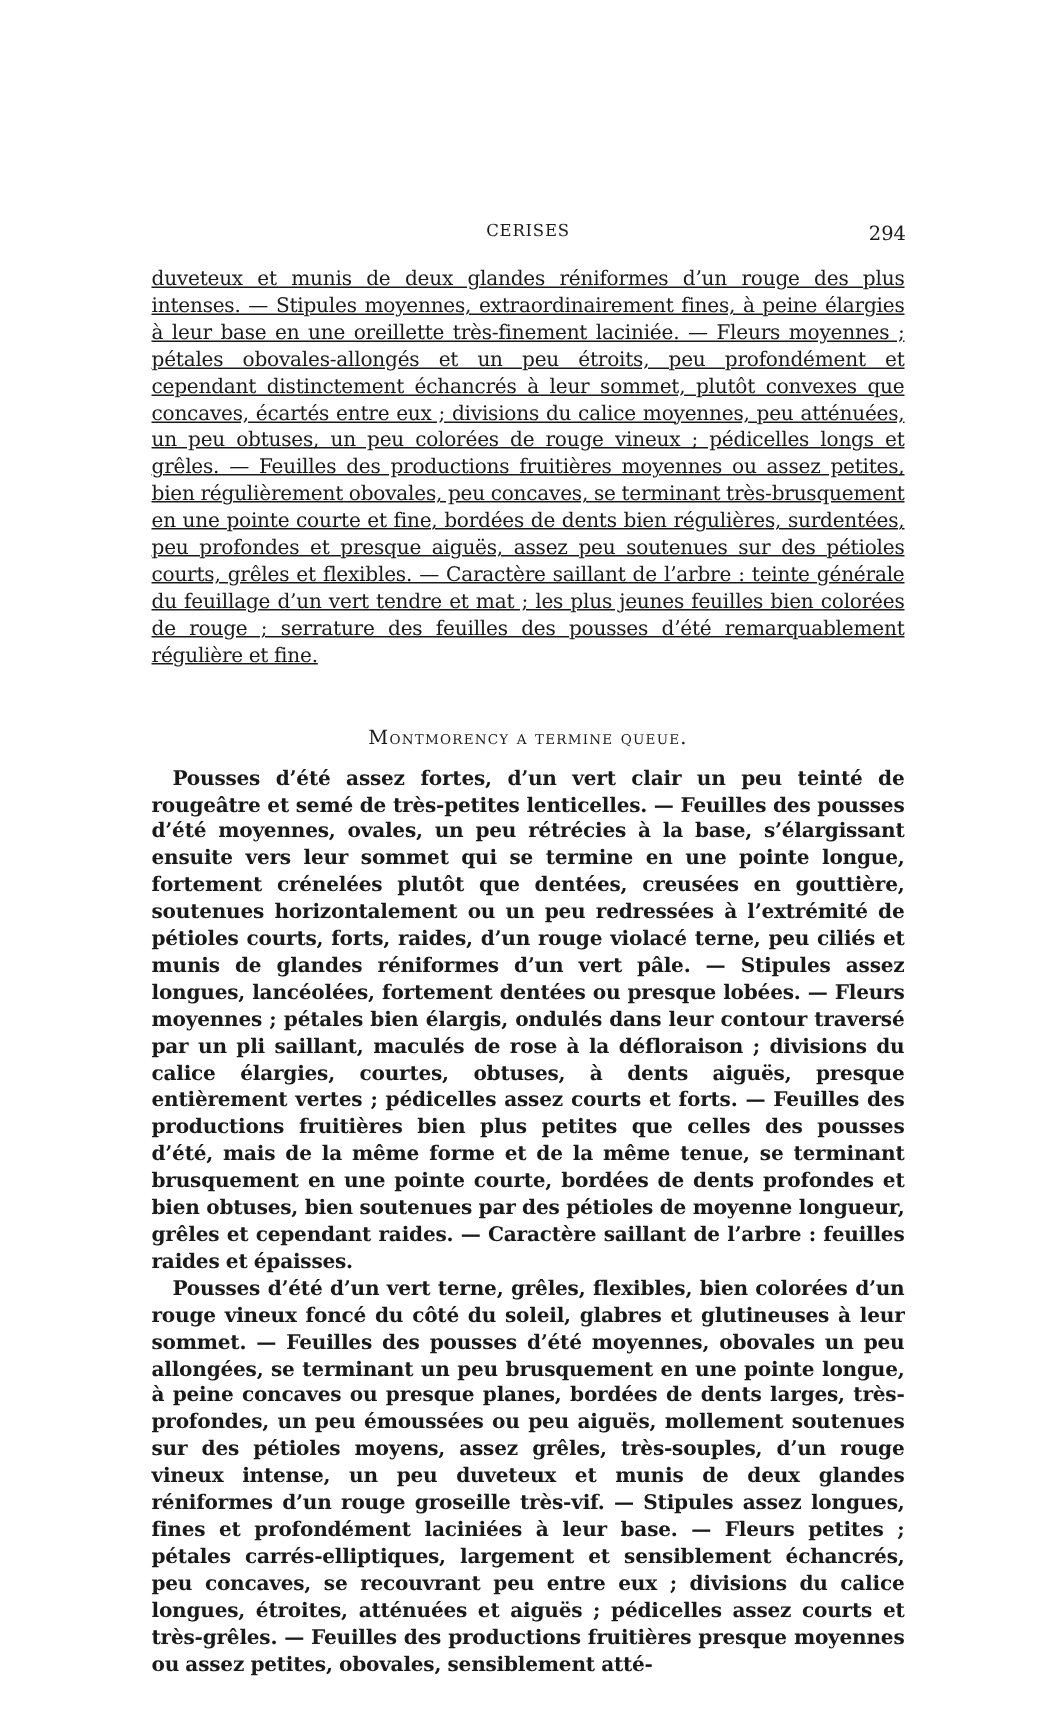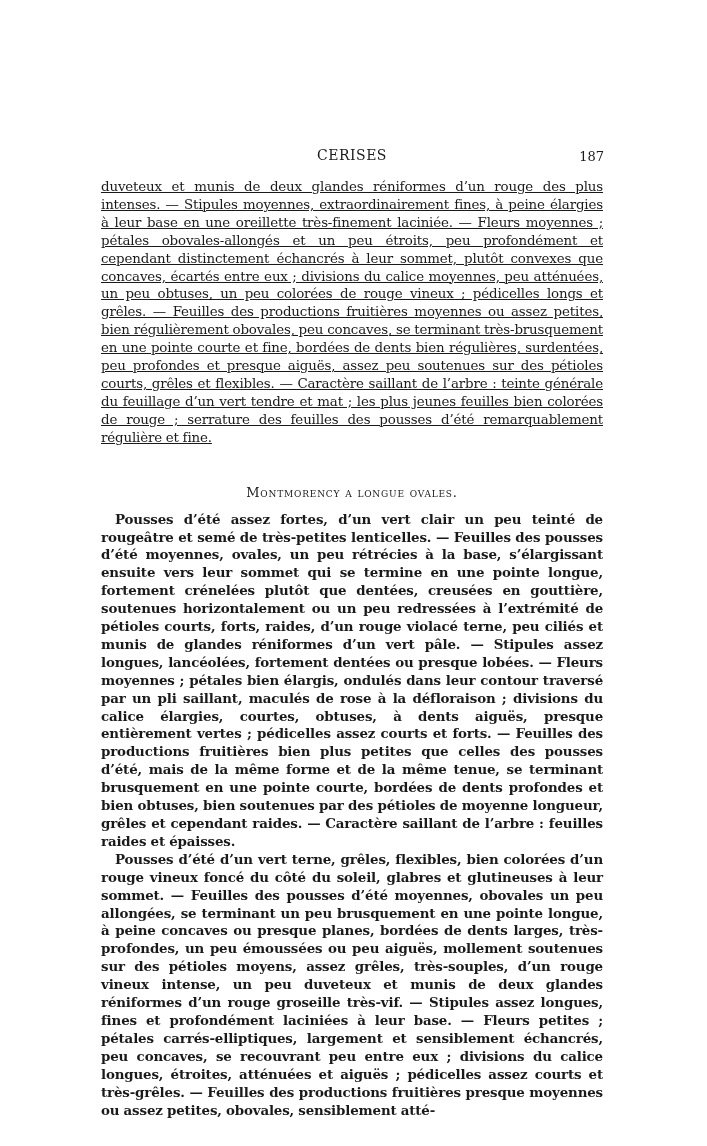--- a/index.html
+++ b/index.html
@@ -2,21 +2,21 @@
 <html><head>
 <meta charset="utf-8">
 <style>
   html, body { margin: 0; padding: 0; }
   body {
     width: 707px; height: 1146px; background: #ffffff; position: relative; overflow: hidden;
     font-family: "DejaVu Serif", serif; color: #1a1a1a;
   }
   .page { position: absolute; left: 101px; top: 0; width: 502px; }
   .running-head { position: absolute; top: 147px; left: 0; width: 502px; height: 20px; }
-  .running-title { position: absolute; left: 0; right: 0; text-align: center; font-size: 14px; letter-spacing: 0.5px; }
+  .running-title { position: absolute; left: 0; right: 0; text-align: center; font-size: 11px; letter-spacing: 0.5px; }
   .page-number { position: absolute; right: -1px; font-size: 13px; top: 2px; }
   .body { position: absolute; top: 178px; left: 0; width: 502px; }
   p {
     margin: 0; font-size: 13.4px; line-height: 17.9px; text-align: justify;
     hyphens: manual; letter-spacing: -0.15px; word-spacing: -0.3px;
   }
   p.indent { text-indent: 14px; font-weight: bold; }
   h2 {
     margin: 0; font-weight: normal; text-align: center; font-size: 13px;
     font-variant: small-caps; letter-spacing: 0.8px;
@@ -24,24 +24,24 @@
   .s1 { margin-top: 0; text-decoration: underline; }
   .h-mont { margin-top: 38px; margin-bottom: 11px; }
   .h-noire { margin-top: 38px; margin-bottom: 11px; }
 </style>
 </head>
 <body>
 
 <div class="page">
   <div class="running-head">
     <div class="running-title">CERISES</div>
-    <div class="page-number">187</div>
+    <div class="page-number">294</div>
   </div>
 
   <div class="body">
     <p class="s1">duveteux et munis de deux glandes réniformes d’un rouge des plus intenses. — Stipules moyennes, extraordinairement fines, à peine élargies à leur base en une oreillette très-finement laciniée. — Fleurs moyennes ; pétales obovales-allongés et un peu étroits, peu profondément et cependant distinctement échancrés à leur sommet, plutôt convexes que concaves, écartés entre eux ; divisions du calice moyennes, peu atténuées, un peu obtuses, un peu colorées de rouge vineux ; pédicelles longs et grêles. — Feuilles des productions fruitières moyennes ou assez petites, bien régulièrement obovales, peu concaves, se terminant très-brusquement en une pointe courte et fine, bordées de dents bien régulières, surdentées, peu profondes et presque aiguës, assez peu soutenues sur des pétioles courts, grêles et flexibles. — Caractère saillant de l’arbre : teinte générale du feuillage d’un vert tendre et mat ; les plus jeunes feuilles bien colorées de rouge ; serrature des feuilles des pousses d’été remarquablement régulière et fine.</p>
 
-    <h2 class="h-mont">Montmorency a longue ovales.</h2>
+    <h2 class="h-mont">Montmorency a termine queue.</h2>
     <p class="indent">Pousses d’été assez fortes, d’un vert clair un peu teinté de rougeâtre et semé de très-petites lenticelles. — Feuilles des pousses d’été moyennes, ovales, un peu rétrécies à la base, s’élargissant ensuite vers leur sommet qui se termine en une pointe longue, fortement crénelées plutôt que dentées, creusées en gouttière, soutenues horizontalement ou un peu redressées à l’extrémité de pétioles courts, forts, raides, d’un rouge violacé terne, peu ciliés et munis de glandes réniformes d’un vert pâle. — Stipules assez longues, lancéolées, fortement dentées ou presque lobées. — Fleurs moyennes ; pétales bien élargis, ondulés dans leur contour traversé par un pli saillant, maculés de rose à la défloraison ; divisions du calice élargies, courtes, obtuses, à dents aiguës, presque entièrement vertes ; pédicelles assez courts et forts. — Feuilles des productions fruitières bien plus petites que celles des pousses d’été, mais de la même forme et de la même tenue, se terminant brusquement en une pointe courte, bordées de dents profondes et bien obtuses, bien soutenues par des pétioles de moyenne longueur, grêles et cependant raides. — Caractère saillant de l’arbre : feuilles raides et épaisses.</p>
 
     <p class="indent">Pousses d’été d’un vert terne, grêles, flexibles, bien colorées d’un rouge vineux foncé du côté du soleil, glabres et glutineuses à leur sommet. — Feuilles des pousses d’été moyennes, obovales un peu allongées, se terminant un peu brusquement en une pointe longue, à peine concaves ou presque planes, bordées de dents larges, très-profondes, un peu émoussées ou peu aiguës, mollement soutenues sur des pétioles moyens, assez grêles, très-souples, d’un rouge vineux intense, un peu duveteux et munis de deux glandes réniformes d’un rouge groseille très-vif. — Stipules assez longues, fines et profondément laciniées à leur base. — Fleurs petites ; pétales carrés-elliptiques, largement et sensiblement échancrés, peu concaves, se recouvrant peu entre eux ; divisions du calice longues, étroites, atténuées et aiguës ; pédicelles assez courts et très-grêles. — Feuilles des productions fruitières presque moyennes ou assez petites, obovales, sensiblement atté-</p>
   </div>
 </div>
 
 </body></html>

